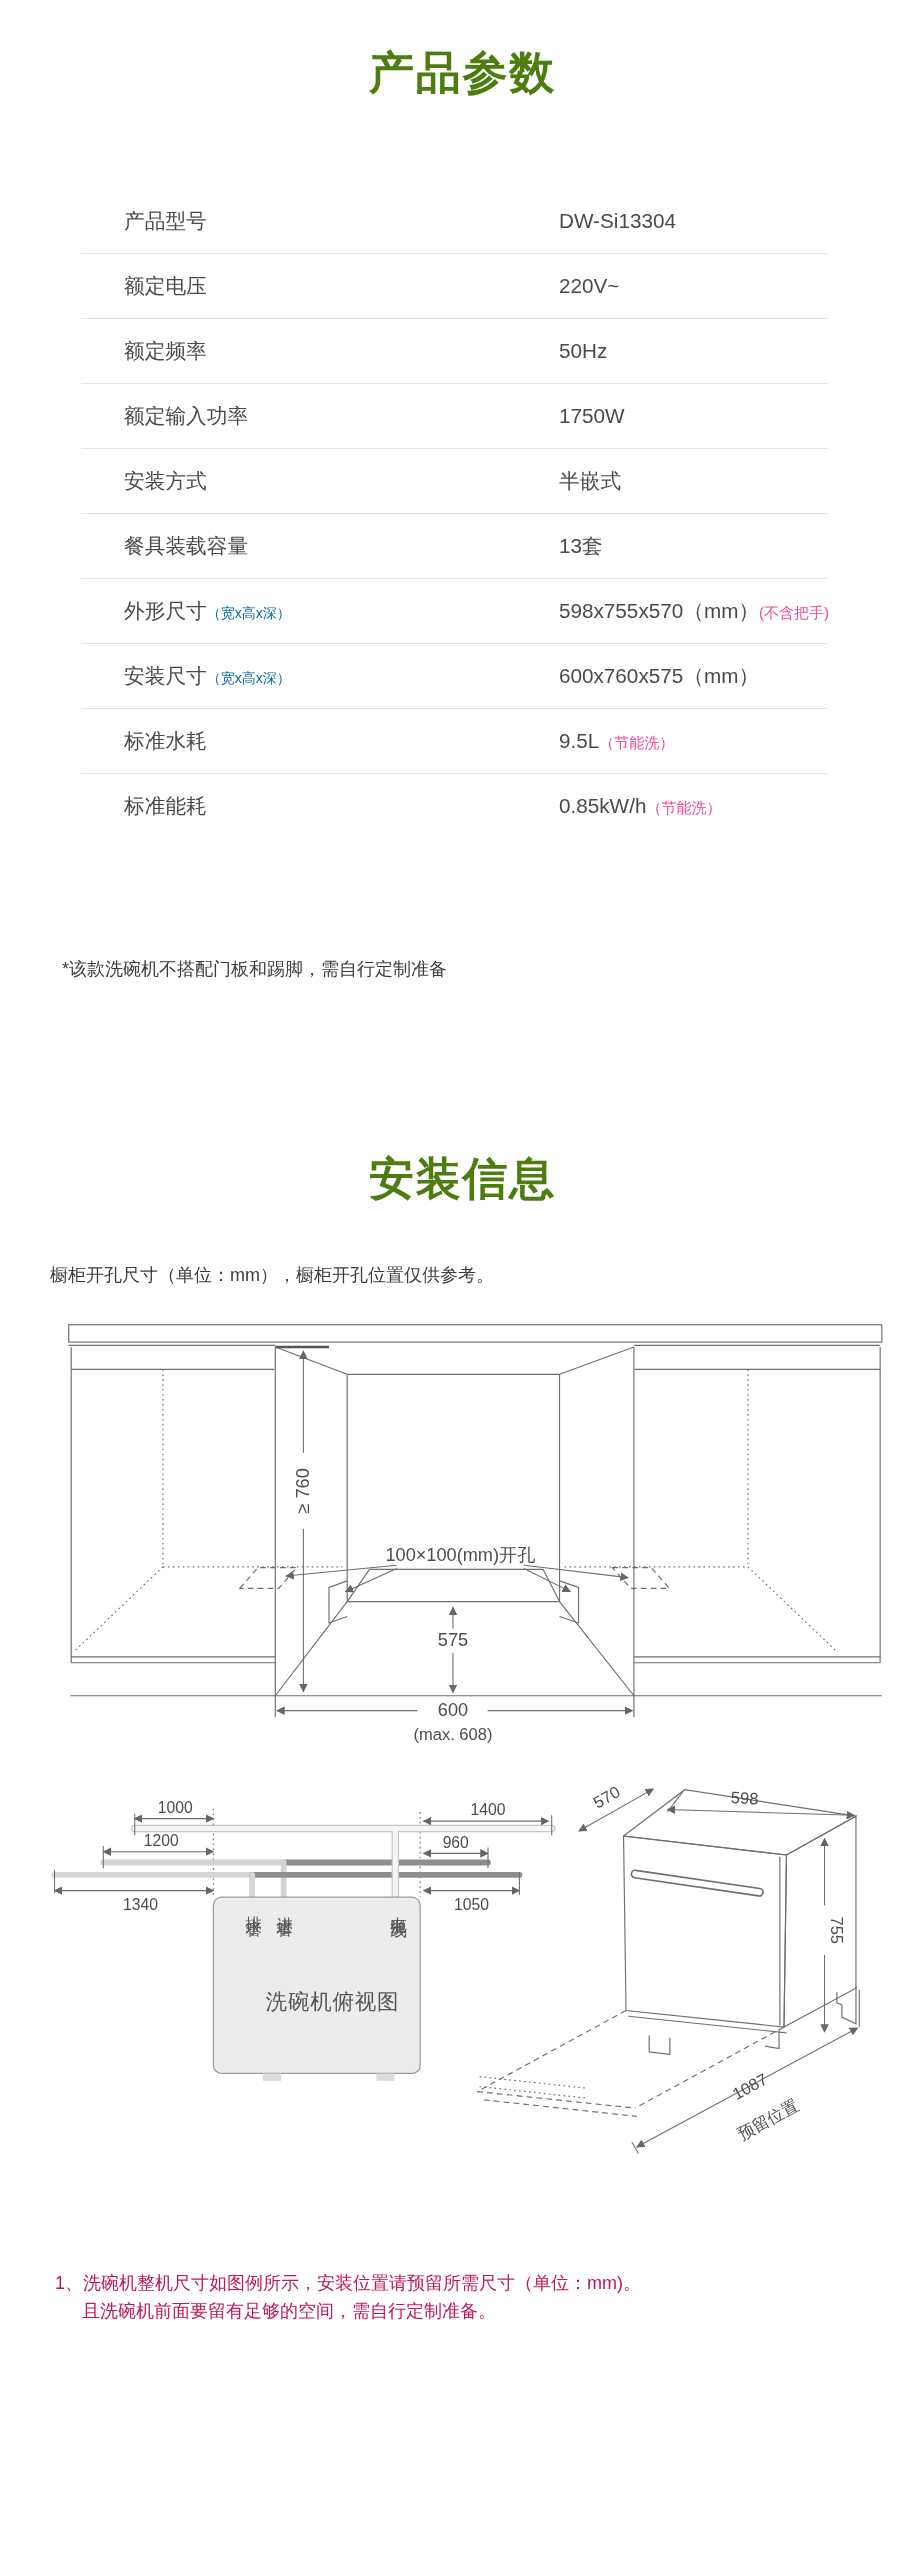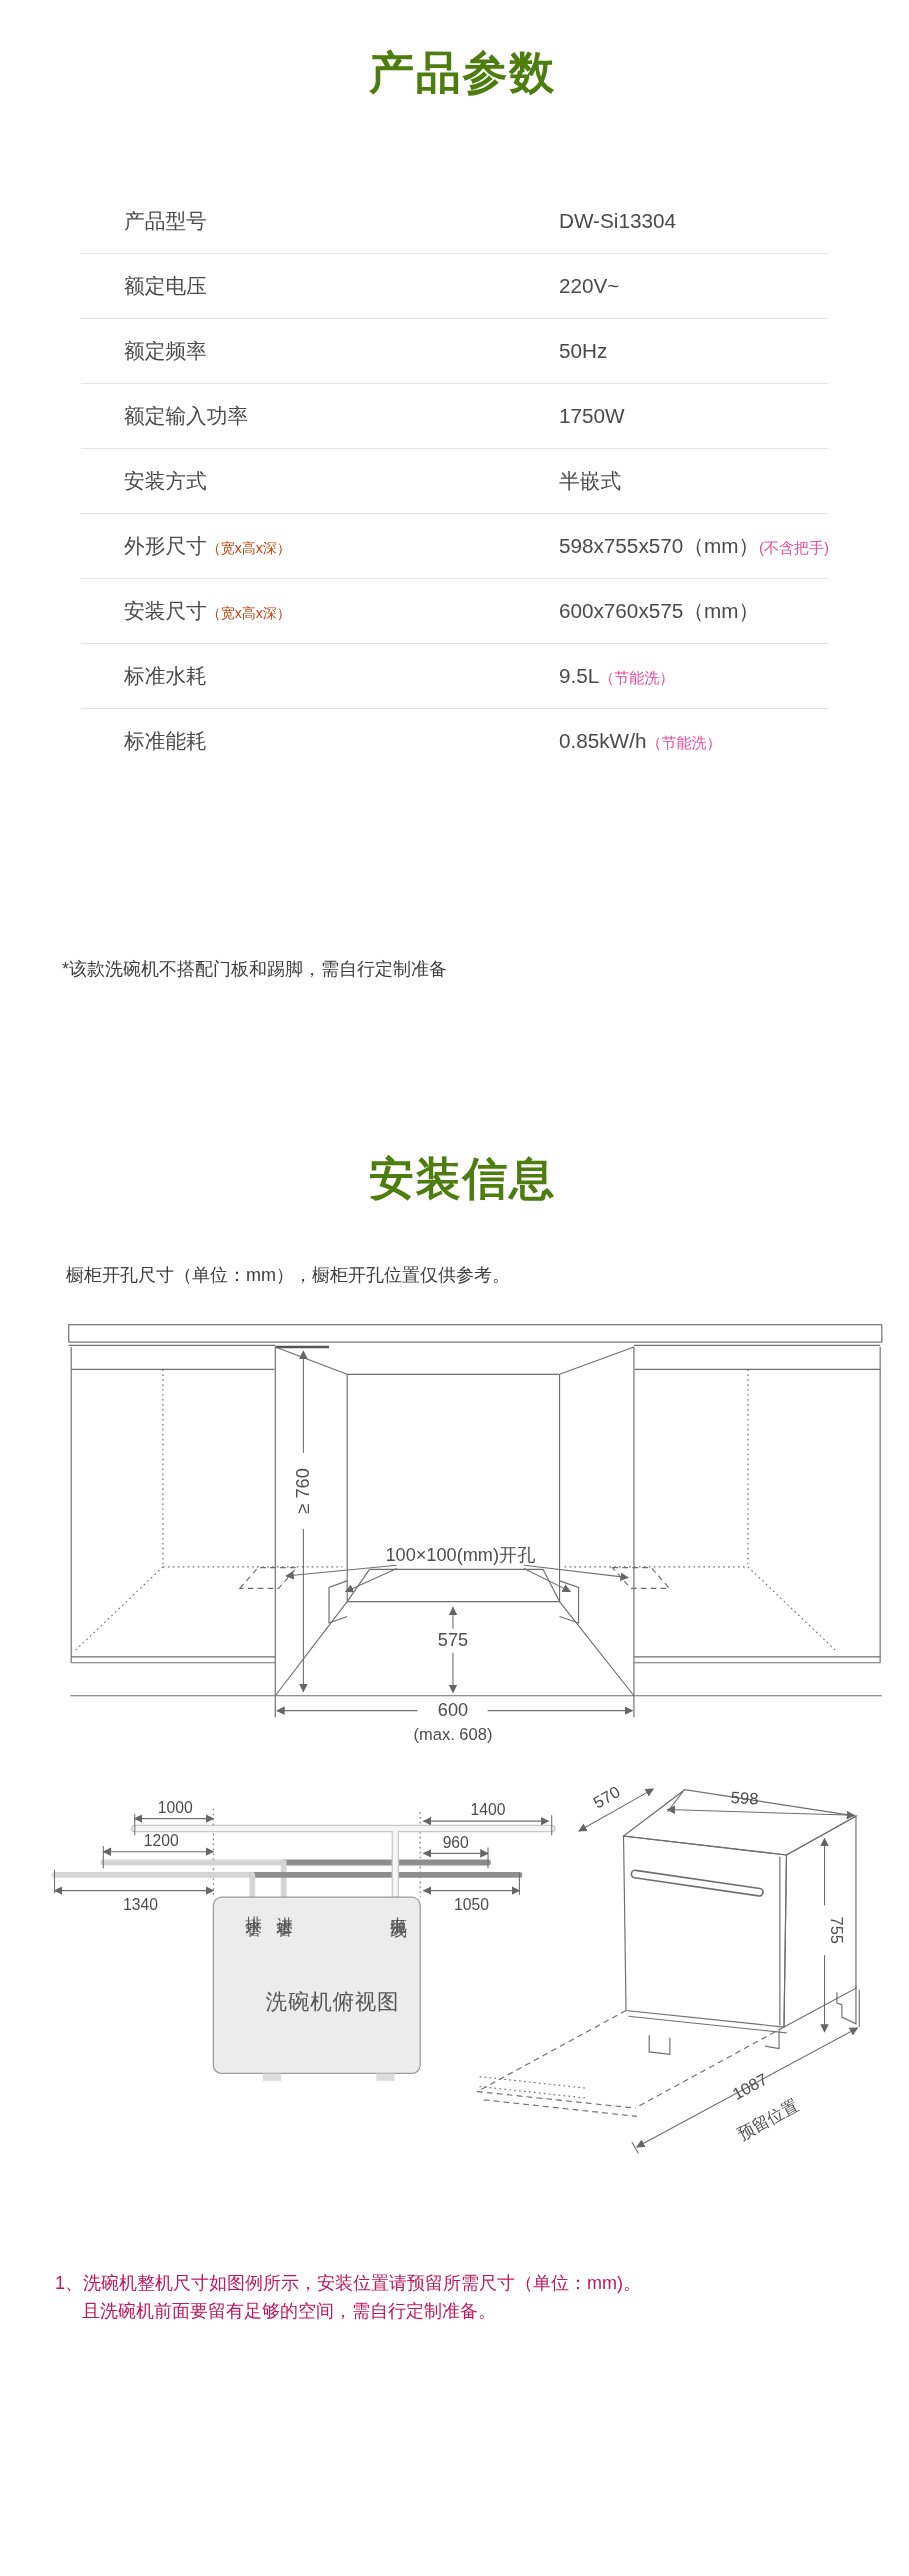--- a/index.html
+++ b/index.html
@@ -11,25 +11,25 @@
     position:absolute;left:8px;width:909px;text-align:center;
     font-size:45px;font-weight:600;color:#4d7c0f;letter-spacing:1.7px;
   }
   
   .spec-table{position:absolute;left:81px;top:189px;width:747px;}
   .spec-row{
     height:64px;display:flex;align-items:center;border-bottom:0.8px solid #e4e4e4;
   }
   .spec-row:last-child{border-bottom:none;}
   .spec-label{padding-left:43px;font-size:20.7px;color:#4a4a4a;white-space:nowrap;}
-  .lnote{font-size:14px;color:#c2410c;}
+  .lnote{font-size:14px;color:#0369a1;}
   .spec-value{position:absolute;left:478px;font-size:20.7px;color:#4a4a4a;white-space:nowrap;}
   .vnote{font-size:15px;color:#ec4899;}
   .footnote{position:absolute;left:62px;top:957px;font-size:18px;color:#3c3c3c;}
-  .subtitle{position:absolute;left:66px;top:1263px;font-size:18px;color:#3c3c3c;}
+  .subtitle{position:absolute;left:50px;top:1263px;font-size:18px;color:#3c3c3c;}
   
   svg{position:absolute;overflow:visible;}
   .ln{stroke:#6e6e6e;stroke-width:1.4;fill:none;}
   .lnb{stroke:#555;stroke-width:3;fill:none;}
   .dash{stroke-dasharray:7,5;}
   .dot{stroke-dasharray:2,4;}
   .dim{stroke:#6e6e6e;stroke-width:1.3;fill:none;}
   .dtx{fill:#4d4d4d;font-size:22px;font-family:"Liberation Sans","DejaVu Sans",sans-serif;}
   .dtx2{fill:#4d4d4d;font-size:19px;font-family:"Liberation Sans","DejaVu Sans",sans-serif;}
   .dtx3{fill:#4d4d4d;font-size:20px;font-family:"Liberation Sans","DejaVu Sans",sans-serif;}
@@ -72,20 +72,24 @@
     </div>
     <div class="spec-row">
       <div class="spec-label"><span>额定输入功率</span></div>
       <div class="spec-value"><span>1750W</span></div>
     </div>
     <div class="spec-row">
       <div class="spec-label"><span>安装方式</span></div>
       <div class="spec-value"><span>半嵌式</span></div>
     </div>
     <div class="spec-row">
+      <div class="spec-label"><span>餐具装载容量</span></div>
+      <div class="spec-value"><span>13套</span></div>
+    </div>
+    <div class="spec-row">
       <div class="spec-label"><span>外形尺寸</span><span class="lnote">（宽x高x深）</span></div>
       <div class="spec-value"><span>598x755x570（mm）</span><span class="vnote">(不含把手)</span></div>
     </div>
     <div class="spec-row">
       <div class="spec-label"><span>安装尺寸</span><span class="lnote">（宽x高x深）</span></div>
       <div class="spec-value"><span>600x760x575（mm）</span></div>
     </div>
     <div class="spec-row">
       <div class="spec-label"><span>标准水耗</span></div>
       <div class="spec-value"><span>9.5L</span><span class="vnote">（节能洗）</span></div>

